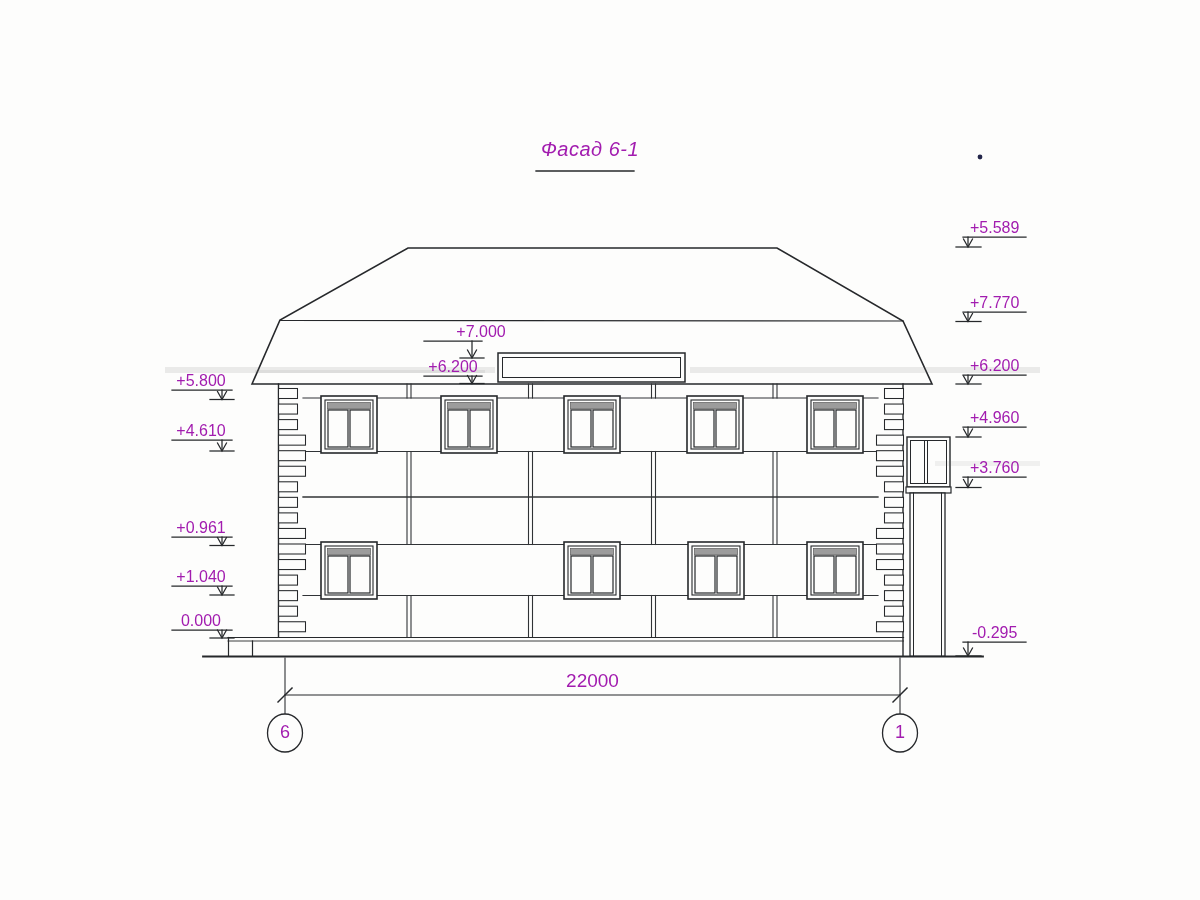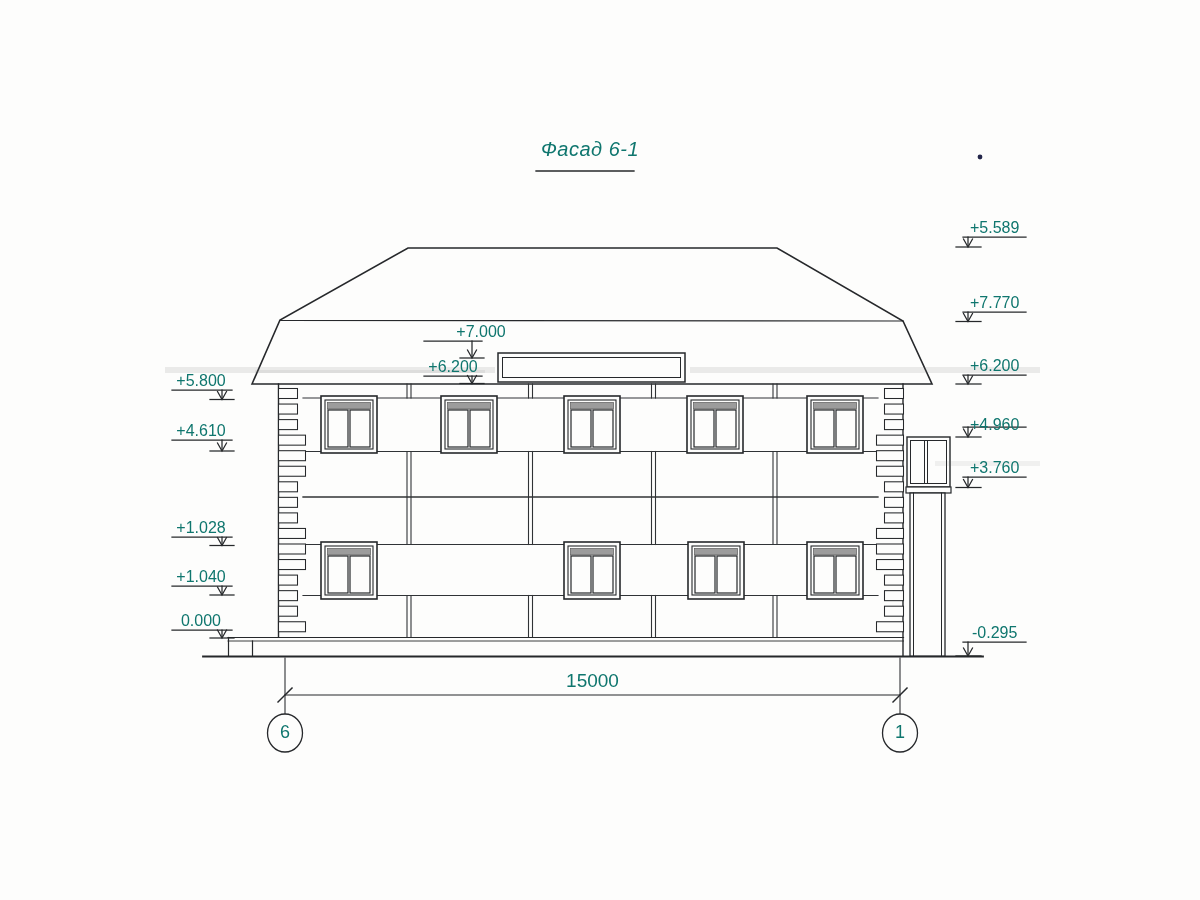--- a/index.html
+++ b/index.html
@@ -1,19 +1,19 @@
 <!DOCTYPE html>
 <html><head>
 <meta charset="utf-8">
 <style>
   html,body{margin:0;padding:0;background:#ffffff;}
   .sheet{position:relative;width:1200px;height:900px;background:#fdfdfc;overflow:hidden;
          font-family:"Liberation Sans",sans-serif;}
   .sheet svg{position:absolute;left:0;top:0;}
-  .lbl{position:absolute;font-size:16px;line-height:18px;color:#0f766e;white-space:nowrap;}
+  .lbl{position:absolute;font-size:16px;line-height:18px;color:#a21caf;white-space:nowrap;}
   .lbl.c{text-align:center;}
   .title{font-size:20px;font-style:italic;letter-spacing:0.5px;}
   .dim{font-size:19px;}
   .axis{font-size:18px;}
 </style>
 </head>
 <body>
 
 <div class="sheet">
 
@@ -263,30 +263,30 @@
     <rect x="935" y="461" width="105" height="5" fill="#6e6e6e" opacity="0.09"></rect>
   </g>
   <circle cx="980" cy="157" r="2.4" fill="#23264a"></circle>
 </svg>
 
 <span class="lbl title c" style="left:500px;top:140px;width:180px;">Фасад 6-1</span>
 
 <span class="lbl" style="left:970px;top:219px;">+5.589</span>
 <span class="lbl" style="left:970px;top:294px;">+7.770</span>
 <span class="lbl" style="left:970px;top:357px;">+6.200</span>
-<span class="lbl" style="left:970px;top:409px;margin-top:7px;">+4.960</span>
+<span class="lbl" style="left:970px;top:409px;">+4.960</span>
 <span class="lbl" style="left:970px;top:459px;">+3.760</span>
 <span class="lbl" style="left:972px;top:624px;">-0.295</span>
 
 <span class="lbl c" style="left:170px;top:372px;width:62px;">+5.800</span>
 <span class="lbl c" style="left:170px;top:422px;width:62px;">+4.610</span>
-<span class="lbl c" style="left:170px;top:519px;width:62px;">+1.028</span>
+<span class="lbl c" style="left:170px;top:519px;width:62px;">+0.961</span>
 <span class="lbl c" style="left:170px;top:568px;width:62px;">+1.040</span>
 <span class="lbl c" style="left:170px;top:612px;width:62px;">0.000</span>
 
 <span class="lbl c" style="left:423px;top:323px;width:60px;margin-left:28px;">+7.000</span>
 <span class="lbl c" style="left:423px;top:358px;width:60px;">+6.200</span>
 
-<span class="lbl dim c" style="left:530px;top:672px;width:125px;">15000</span>
+<span class="lbl dim c" style="left:530px;top:672px;width:125px;">22000</span>
 <span class="lbl axis c" style="left:265px;top:723px;width:40px;">6</span>
 <span class="lbl axis c" style="left:880px;top:723px;width:40px;">1</span>
 
 </div>
 
 </body></html>

